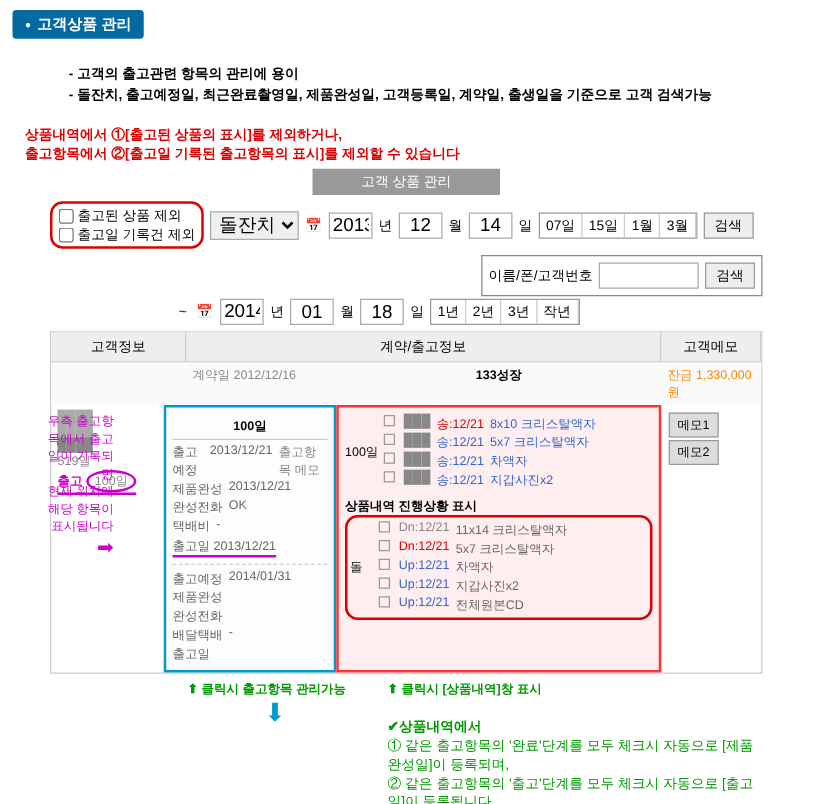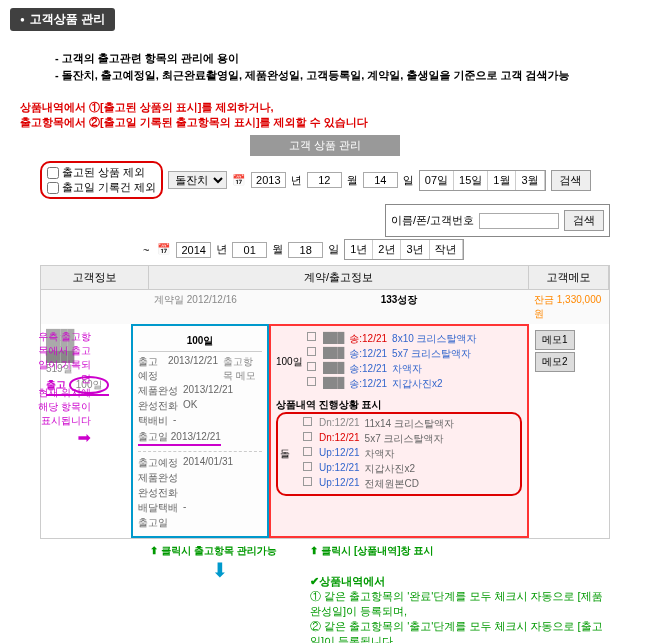--- a/index.html
+++ b/index.html
@@ -1,31 +1,31 @@
 <!DOCTYPE html>
 <html><head>
 <meta charset="utf-8">
 <style>
 * { box-sizing: border-box; margin: 0; padding: 0; }
 body { font-family: "Malgun Gothic", sans-serif; font-size: 11px; background: #fff; width: 650px; }
-.header-tab { display: inline-flex; align-items: center; background: #404040; color: #fff; padding: 3px 10px; border-radius: 3px; margin: 8px 10px; font-size: 12px; font-weight: bold; }
+.header-tab { display: inline-flex; align-items: center; background: #0369a1; color: #fff; padding: 3px 10px; border-radius: 3px; margin: 8px 10px; font-size: 12px; font-weight: bold; }
 .header-tab::before { content: "●"; margin-right: 5px; color: #fff; font-size: 8px; }
 .notice-box { margin: 5px 50px 10px; padding: 5px; font-size: 11px; }
 .notice-box div { margin: 2px 0; }
 .bold { font-weight: bold; }
 .red { color: #d00; }
 .green { color: #090; }
 .blue { color: #36c; }
 .orange { color: #f80; }
 .gray { color: #888; }
 .filter-row { display: flex; align-items: center; gap: 5px; margin: 5px 40px; flex-wrap: wrap; }
 .checkbox-group { border: 2px solid #d00; border-radius: 10px; padding: 2px 5px; display: inline-block; }
 .chk { display: flex; align-items: center; gap: 3px; }
 .chk input { width: 12px; height: 12px; }
-select, input[type=text] { border: 1px solid #aaa; font-size: 11px; padding: 1px 2px; }
+select, input[type=text] { border: 1px solid #aaa; font-size: 15px; padding: 1px 2px; }
 input[type=text] { width: 35px; text-align: center; }
 .date-grid { display: inline-flex; border: 1px solid #999; }
 .date-grid span { border-right: 1px solid #ccc; padding: 2px 5px; }
 .btn { background: #eee; border: 1px solid #999; padding: 2px 8px; cursor: pointer; font-size: 11px; }
 .sub-header { background: #999; color: #fff; text-align: center; padding: 3px; margin: 5px 250px 5px 250px; font-size: 11px; }
 .search-right { border: 1px solid #888; padding: 5px; display: inline-flex; align-items: center; gap: 5px; margin-left: auto; }
 .main-table { margin: 5px 40px; border: 1px solid #ccc; width: calc(100% - 80px); }
 .thead-row { display: flex; background: #eee; border-bottom: 1px solid #ccc; }
 .thead-row > div { padding: 4px; text-align: center; border-right: 1px solid #ccc; }
 .col1 { width: 108px; }

